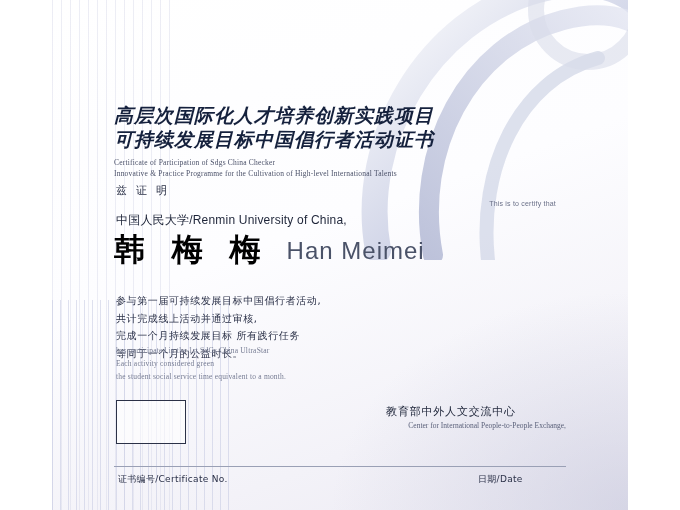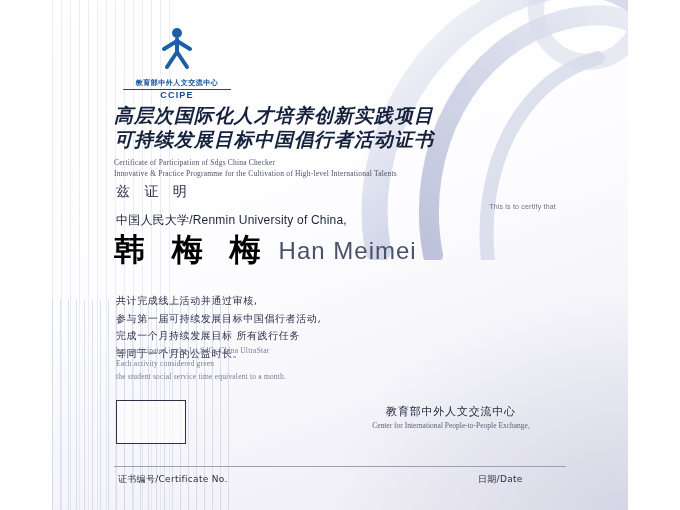--- a/index.html
+++ b/index.html
@@ -128,22 +128,22 @@
     letter-spacing: .2px;
   }
   
   .certify {
     position: absolute;
     left: 64px;
     top: 183px;
     width: 440px;
   }
   .certify-cn {
-    font-family: Liberation Mono, monospace;
-    font-size: 14px;
+    font-family: Liberation Sans, sans-serif;
+    font-size: 11px;
     color: #2b3147;
     letter-spacing: 3px;
   }
   .certify-en {
     font-family: Liberation Sans, sans-serif;
     font-size: 7px;
     color: #6a7088;
     margin-top: 2px;
     letter-spacing: .2px;
     text-align: right;
@@ -157,21 +157,21 @@
     color: #1d2438;
     letter-spacing: .2px;
   }
   
   .name-row {
     position: absolute;
     left: 62px;
     top: 234px;
     display: flex;
     align-items: flex-end;
-    gap: 10px;
+    gap: 18px;
   }
   .name-cn {
     font-family: "DejaVu Sans", sans-serif;
     font-weight: bold;
     font-size: 31px;
     color: #000000;
     letter-spacing: 8px;
     line-height: 1;
   }
   .name-en {
@@ -229,20 +229,21 @@
     font-size: 11px;
     color: #1d2438;
     letter-spacing: .8px;
   }
   .issuer-en {
     font-family: "Liberation Serif", serif;
     font-size: 7.5px;
     color: #5b617a;
     line-height: 1.45;
     margin-top: 2px;
+    text-align: right;
   }
   
   .footer {
     position: absolute;
     left: 0;
     top: 466px;
     width: 576px;
     height: 44px;
   }
   .footer-rule {
@@ -293,29 +294,20 @@
           <stop offset="0%" stop-color="#e7e9f4"></stop>
           <stop offset="100%" stop-color="#a9b0cf"></stop>
         </linearGradient>
       </defs>
       <path d="M40,300 C20,190 90,70 200,40 C280,18 330,60 320,120" fill="none" stroke="url(#g1)" stroke-width="26" stroke-linecap="round" opacity="0.85"></path>
       <path d="M95,305 C75,200 130,95 225,70 C300,50 340,95 330,150" fill="none" stroke="url(#g2)" stroke-width="20" stroke-linecap="round" opacity="0.75"></path>
       <path d="M150,310 C140,220 180,130 260,108" fill="none" stroke="#cfd4e6" stroke-width="14" stroke-linecap="round" opacity="0.7"></path>
       <circle cx="250" cy="60" r="52" fill="none" stroke="#d9dcea" stroke-width="16" opacity="0.6"></circle>
     </svg>
 
-    <div class="logo-wrap">
-      <svg class="logo-mark" viewBox="0 0 46 46">
-        <circle cx="23" cy="7" r="5" fill="#1a5fa8"></circle>
-        <path d="M23 13 L23 26 M23 15 L10 23 M23 15 L36 23 M23 26 L13 41 M23 26 L33 41" stroke="#1a5fa8" stroke-width="4" stroke-linecap="round" fill="none"></path>
-      </svg>
-      <div class="logo-cn">教育部中外人文交流中心</div>
-      <div class="logo-rule"></div>
-      <div class="logo-en">CCIPE</div>
-    </div>
 
     <div class="title-block">
       <div class="title-cn1">高层次国际化人才培养创新实践项目</div>
       <div class="title-cn2">可持续发展目标中国倡行者活动证书</div>
       <div class="title-en">
         <div>Certificate of Participation of Sdgs China Checker</div>
         <div>Innovative &amp; Practice Programme for the Cultivation of High-level International Talents</div>
       </div>
     </div>
 
@@ -325,22 +317,22 @@
     </div>
 
     <div class="org-line">中国人民大学/Renmin University of China,</div>
 
     <div class="name-row">
       <div class="name-cn">韩 梅 梅</div>
       <div class="name-en">Han Meimei</div>
     </div>
 
     <div class="body-cn">
+      <div>参与第一届可持续发展目标中国倡行者活动,</div>
       <div>共计完成线上活动并通过审核,</div>
-      <div>参与第一届可持续发展目标中国倡行者活动,</div>
       <div>完成一个月持续发展目标 所有践行任务</div>
       <div>等同于一个月的公益时长。</div>
     </div>
 
     <div class="body-en">
       <div>has participated in the 1st SdGs China UltraStar</div>
       <div>Each activity considered green</div>
       <div>the student social service time equivalent to a month.</div>
     </div>
 

